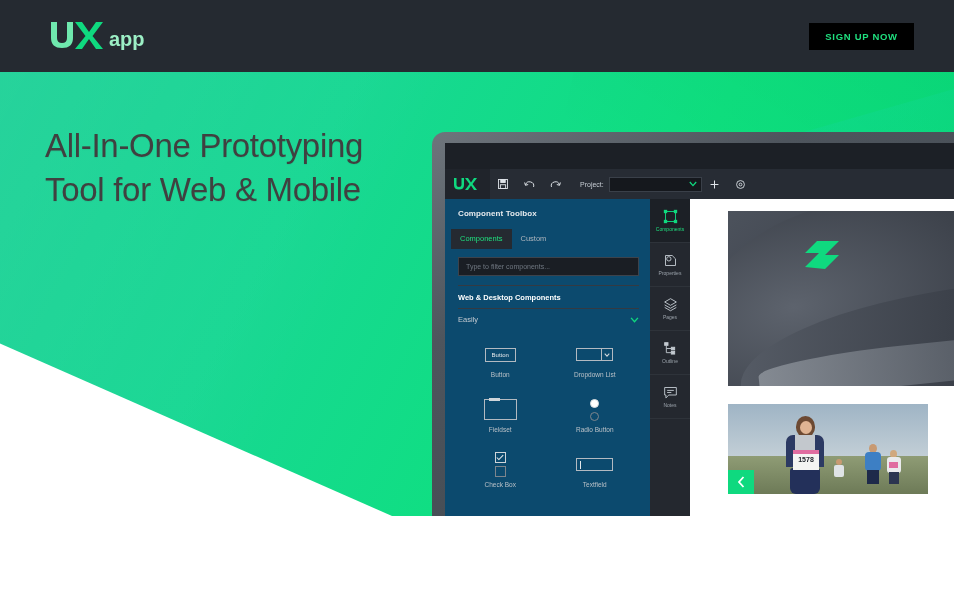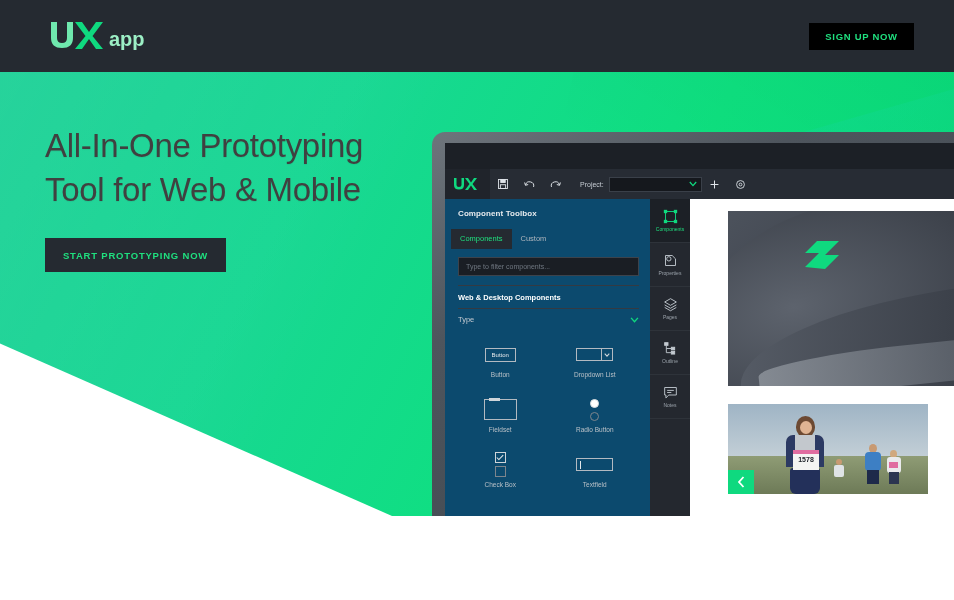--- a/index.html
+++ b/index.html
@@ -245,21 +245,20 @@
 
 
     <button class="signup-btn">SIGN UP NOW</button>
   </div>
 
   <div class="hero-copy">
     <h1 class="hero-title">
       <span>All-In-One Prototyping</span><br>
       <span>Tool for Web &amp; Mobile</span>
     </h1>
-    <button class="cta-btn">START PROTOTYPING NOW</button>
   </div>
 
   <div class="laptop">
     <div class="laptop-bezel"></div>
     <div class="laptop-screen">
 
       <div class="app-toolbar">
         <div class="app-logo">
           <svg width="30" height="14" viewBox="0 0 60 28">
             <path d="M2 2 L2 16 Q2 25 12 25 Q22 25 22 16 L22 2 L17 2 L17 16 Q17 20 12 20 Q7 20 7 16 L7 2 Z" fill="#0fd97f"></path>
@@ -315,21 +314,21 @@
         </div>
 
         <div class="filter-input">
           <span>Type to filter components...</span>
         </div>
 
         <div class="sect-divider"></div>
         <div class="sect-head">Web &amp; Desktop Components</div>
 
         <div class="grp-row">
-          <span>Type</span>
+          <span>Easily</span>
           <svg width="9" height="6" viewBox="0 0 10 7">
             <path d="M1 1 L5 5.5 L9 1" fill="none" stroke="#0fd97f" stroke-width="1.6"></path>
           </svg>
         </div>
 
         <div class="comp-grid">
 
           <div class="comp-cell">
             <div class="comp-art">
               <div style="width:31px;height:14px;border:1px solid #b3bac1;display:flex;align-items:center;justify-content:center;font-size:6px;color:#e3e7ea;">Button</div>

